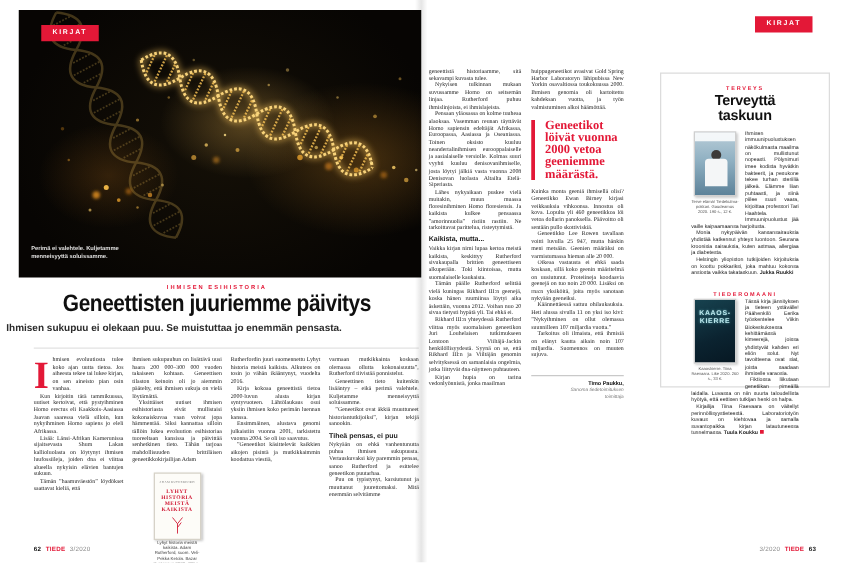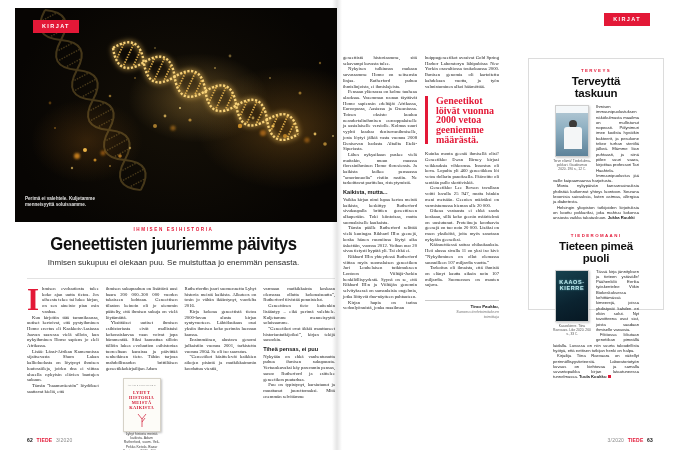--- a/index.html
+++ b/index.html
@@ -28,22 +28,22 @@
 
   .credit-vert{position:absolute;right:1px;top:378px;writing-mode:vertical-rl;
        font-size:3.6px;letter-spacing:.4px;color:#9a9a9a;}
 
   
   .kicker{position:absolute;left:0;top:227px;width:100%;text-align:center;color:#e31837;
        font-size:4.6px;font-weight:bold;letter-spacing:1.6px;}
   h1.headline{position:absolute;left:0;top:233px;width:100%;margin:0;text-align:center;
        font-size:19px;line-height:21px;font-weight:bold;color:#101010;letter-spacing:-.4px;
        transform:scaleX(.88);transform-origin:50% 50%;}
-  .subtitle{position:absolute;left:0;top:258px;width:100%;margin:0;text-align:center;
-       font-size:8px;color:#2b2b2b;}
+  .subtitle{position:absolute;left:0;top:258px;width:100%;margin:0;
+       font-size:8px;color:#2b2b2b;font-weight:bold;}
   .headrule{position:absolute;left:22px;top:278px;width:308px;border-top:1px solid #e2e2e2;}
 
   
   .cols{position:absolute;display:flex;}
   .pl .cols{left:22px;top:286px;width:308px;gap:7px;height:146px;}
   .pr .cols{left:6px;top:55px;width:156px;gap:8px;height:380px;}
   .col{flex:1 1 0;font-family:"Liberation Serif",serif;font-size:4.7px;line-height:5.7px;
        text-align:justify;color:#191919;}
   .col p{margin:0;}
   .col p.ind{text-indent:5px;}
@@ -315,21 +315,20 @@
           <div class="covercap">Terve elämä! Tiedekulma-pokkari. Gaudeamus 2020. 190 s., 12 €.</div>
         </div>
         <p>Ihmisen immuunipuolustuksen näkökulmasta maailma on mullistunut nopeasti. Pölynimuri imee kodista hyvätkin bakteerit, ja pesukone tekee turhan steriiliä jälkeä. Elämme liian puhtaasti, ja siinä piilee suuri vaara, kirjoittaa professori Tari Haahtela. Immuunipuolustus jää vaille kaipaamaansa harjoitusta.</p>
         <p class="ind">Monia nykypäivän kansansairauksia yhdistää katkennut yhteys luontoon. Seurana kroonisia sairauksia, kuten astmaa, allergiaa ja diabetesta.</p>
         <p class="ind"><span>Helsingin yliopiston tutkijoiden kirjoituksia on koottu pokkariksi, joka mahtuu kokonsa ansiosta vaikka takataskuun.</span> <span class="sb-byline">Jukka Ruukki</span></p>
       </div>
     </div>
 
     <div style="margin-top:12px;clear:both;">
       <div class="sb-kicker">TIEDEROMAANI</div>
-      <div class="sb-title">Tieteen pimeä puoli</div>
       <div class="sb-body">
         <div class="coverwrap">
           <div class="cover cover2">
             <div class="c2t">
               <div>KAAOS-</div>
               <div>KIERRE</div>
             </div>
           </div>
           <div class="covercap">Kaaoskierre. Tiina Raevaara. Like 2020. 260 s., 33 €.</div>
         </div>

